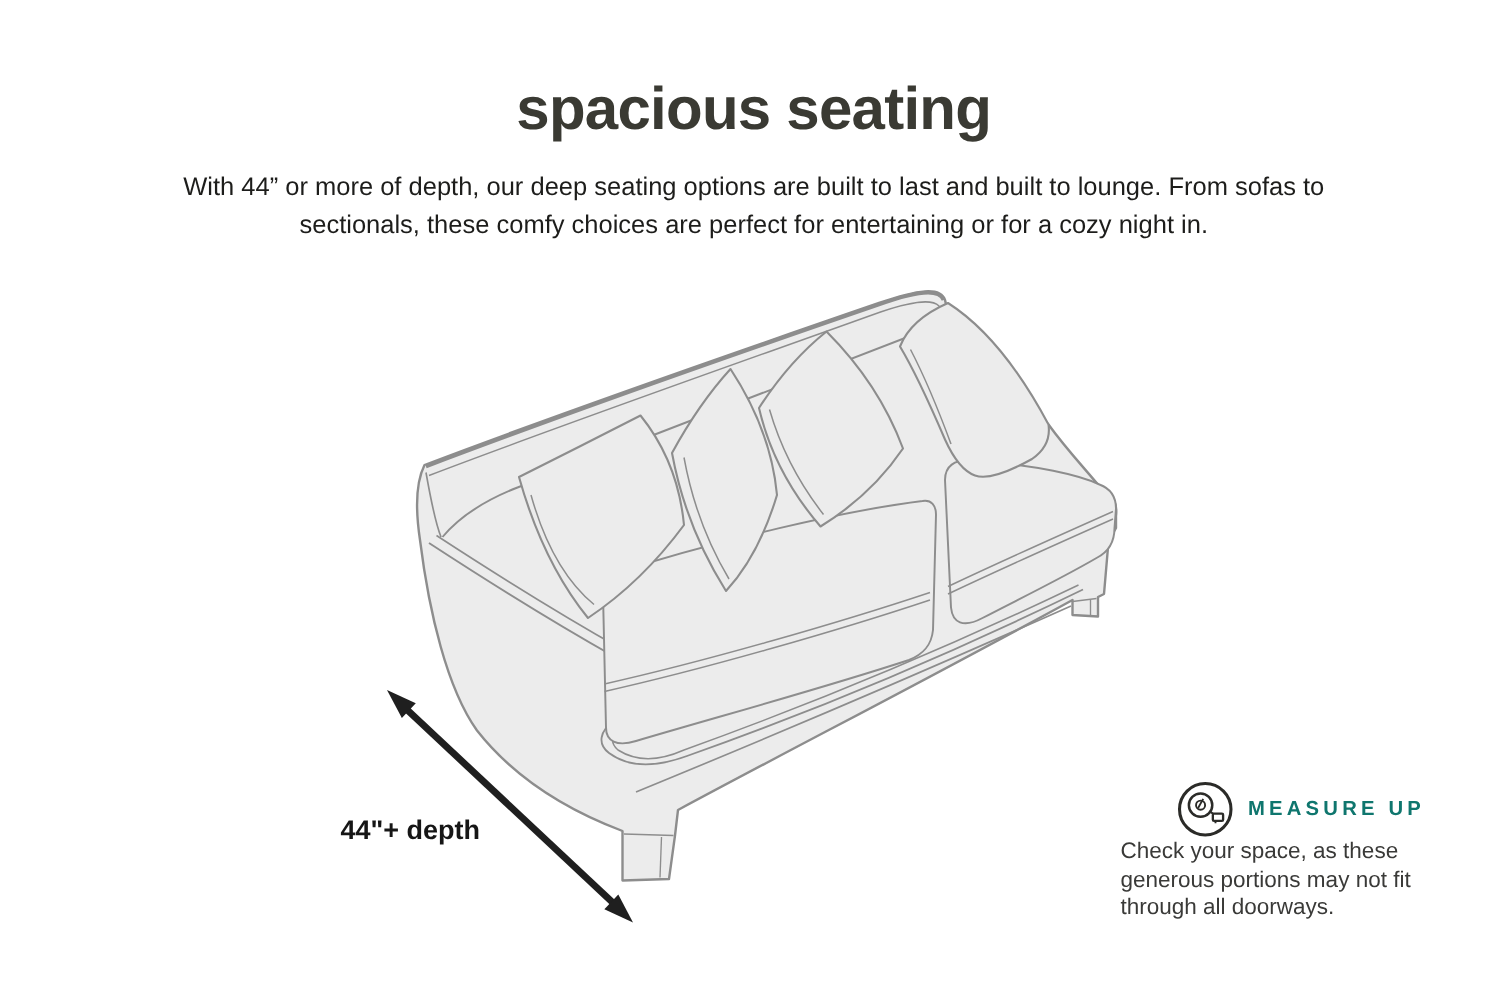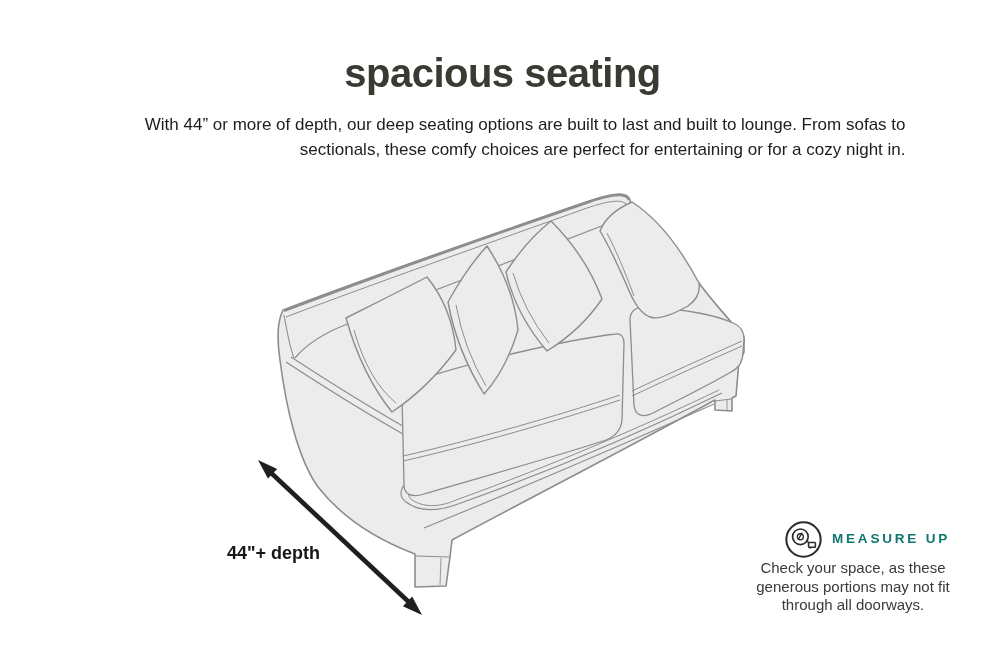--- a/index.html
+++ b/index.html
@@ -22,21 +22,21 @@
     font-weight: 700;
     letter-spacing: -0.5px;
     color: #3a3a33;
   }
   .desc {
     position: absolute;
     top: 112px; left: 50%;
     transform: translateX(-50%);
     width: 806px;
     margin: 0;
-    text-align: right;
+    text-align: center;
     font-size: 17px;
     line-height: 25px;
     color: #1d1d1b;
   }
   .scene {
     position: absolute;
     top: 0; left: 0;
     width: 1005px; height: 671px;
   }
   .dim-label {
@@ -55,21 +55,21 @@
     font-size: 13.5px;
     font-weight: 700;
     letter-spacing: 2.8px;
     color: #0f766e;
     white-space: nowrap;
   }
   .m-note {
     position: absolute;
     right: 46px; top: 559px;
     width: 212px;
-    text-align: center;
+    text-align: left;
     font-size: 15px;
     line-height: 18.7px;
     color: #3a3a38;
   }
   .sofa-line { fill: none; stroke: #8d8d8d; }
 </style>
 </head>
 <body>
 
 <div class="stage">

